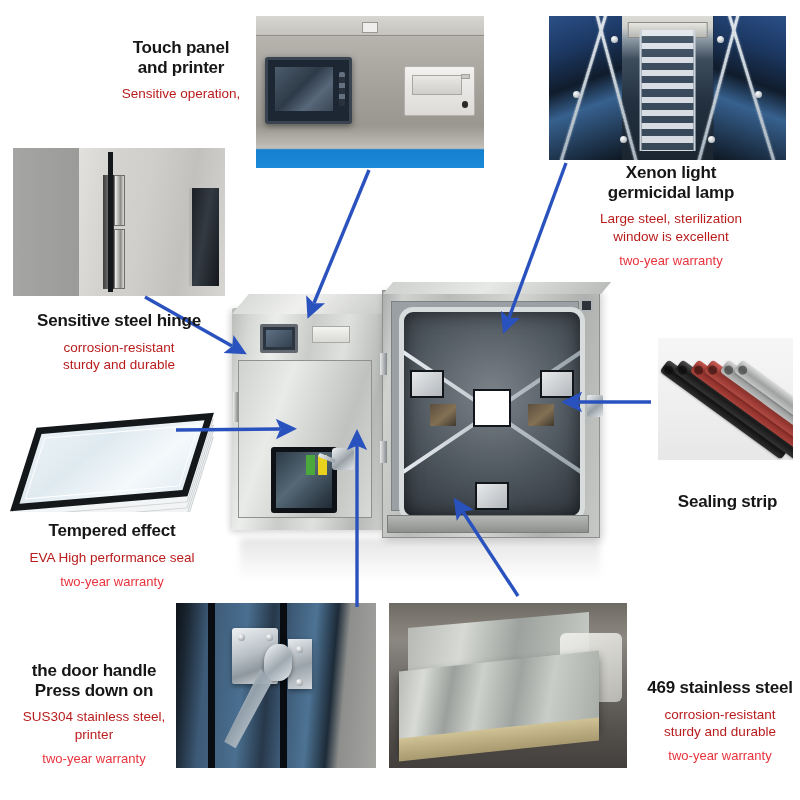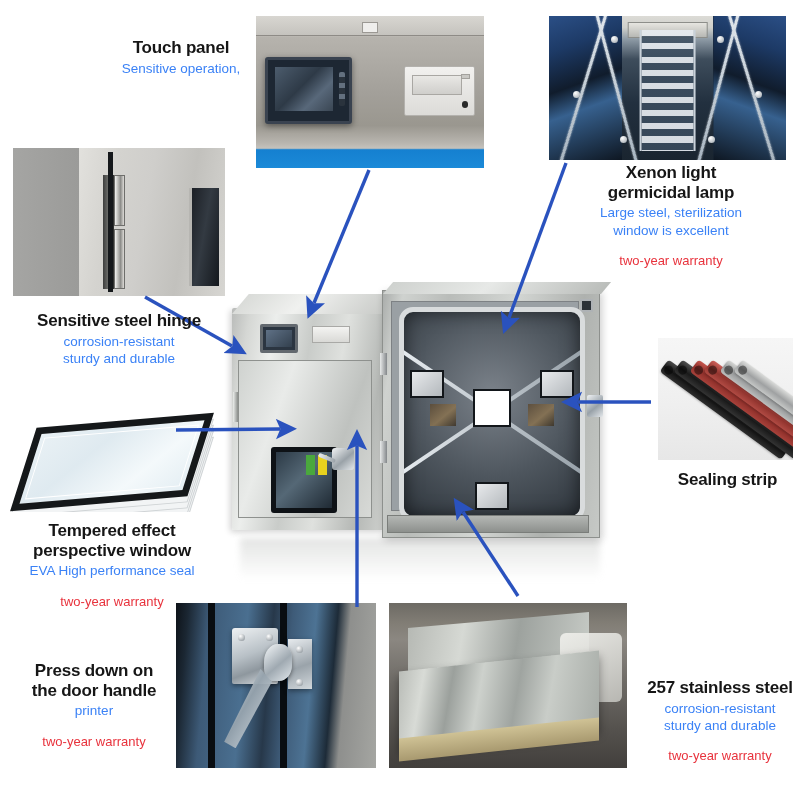--- a/index.html
+++ b/index.html
@@ -22,28 +22,28 @@
   .callout .title {
     font-weight: bold;
     font-size: 17px;
     line-height: 1.16;
     color: #161616;
     letter-spacing: -0.2px;
   }
   .callout .sub {
     font-size: 13.5px;
     line-height: 1.28;
-    color: #3b82f6;
-    margin-top: 2px;
+    color: #b91c1c;
+    margin-top: 8px;
     font-weight: 500;
   }
   .callout .warranty {
     font-size: 13px;
     line-height: 1.3;
-    margin-top: 14px;
+    margin-top: 8px;
     font-weight: 500;
   }
 
   
   svg.arrows {
     position: absolute; left: 0; top: 0;
     width: 800px; height: 800px;
     pointer-events: none;
   }
 
@@ -546,20 +546,21 @@
       <line x1="176" y1="430" x2="280" y2="429"></line>
       <line x1="357" y1="607" x2="357" y2="446"></line>
       <line x1="651" y1="402" x2="578" y2="402"></line>
       <line x1="518" y1="596" x2="463" y2="512"></line>
     </g>
   </svg>
 
   <div class="callout" style="left:86px; top:38px; width:190px;">
     <div class="title">
       <div>Touch panel</div>
+      <div>and printer</div>
     </div>
     <div class="sub">
       <div>Sensitive operation,</div>
     </div>
   </div>
 
   <div class="callout" style="left:573px; top:163px; width:196px;">
     <div class="title">
       <div>Xenon light</div>
       <div>germicidal lamp</div>
@@ -577,48 +578,48 @@
     </div>
     <div class="sub">
       <div>corrosion-resistant</div>
       <div>sturdy and durable</div>
     </div>
   </div>
 
   <div class="callout" style="left:11px; top:521px; width:202px;">
     <div class="title">
       <div>Tempered effect</div>
-      <div>perspective window</div>
     </div>
     <div class="sub">
       <div>EVA High performance seal</div>
     </div>
     <div class="warranty" style="color:#e8323c;">two-year warranty</div>
   </div>
 
   <div class="callout" style="left:11px; top:661px; width:166px;">
     <div class="title">
+      <div>the door handle</div>
       <div>Press down on</div>
-      <div>the door handle</div>
     </div>
     <div class="sub">
+      <div>SUS304 stainless steel,</div>
       <div>printer</div>
     </div>
     <div class="warranty" style="color:#e8323c;">two-year warranty</div>
   </div>
 
-  <div class="callout" style="left:655px; top:470px; width:145px;">
+  <div class="callout" style="left:655px; top:492px; width:145px;">
     <div class="title">
       <div>Sealing strip</div>
     </div>
   </div>
 
   <div class="callout" style="left:640px; top:678px; width:160px;">
     <div class="title">
-      <div>257 stainless steel</div>
+      <div>469 stainless steel</div>
     </div>
     <div class="sub">
       <div>corrosion-resistant</div>
       <div>sturdy and durable</div>
     </div>
     <div class="warranty" style="color:#e8323c;">two-year warranty</div>
   </div>
 
 </div>
 

